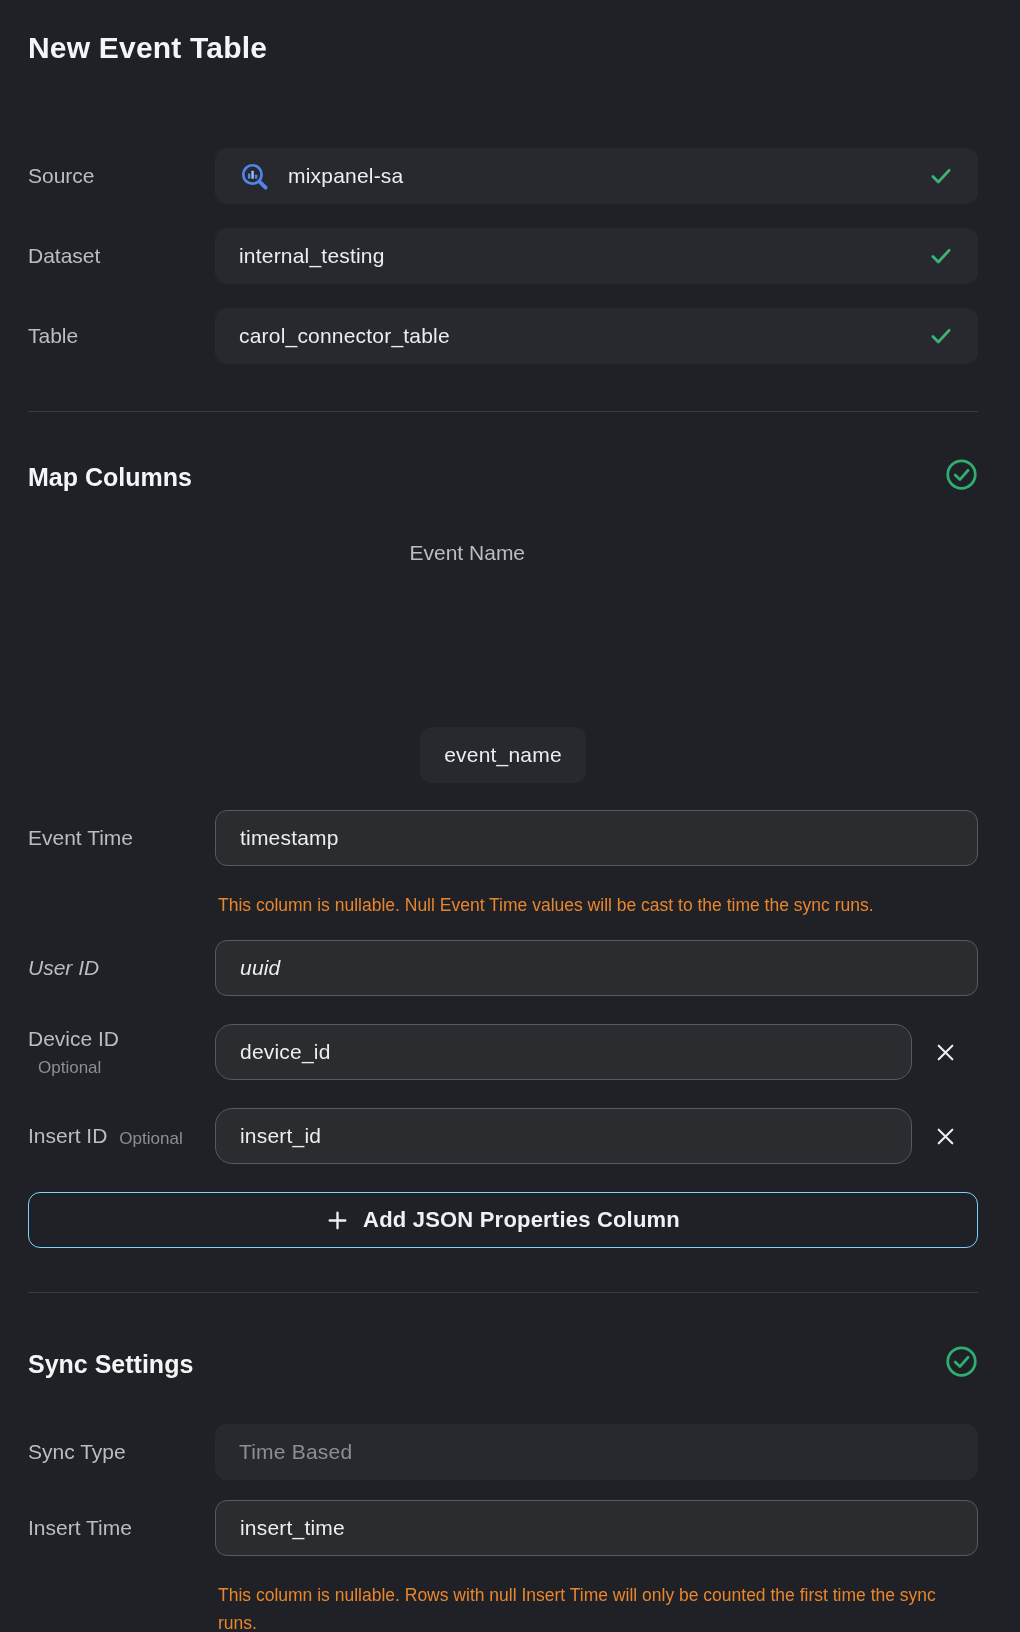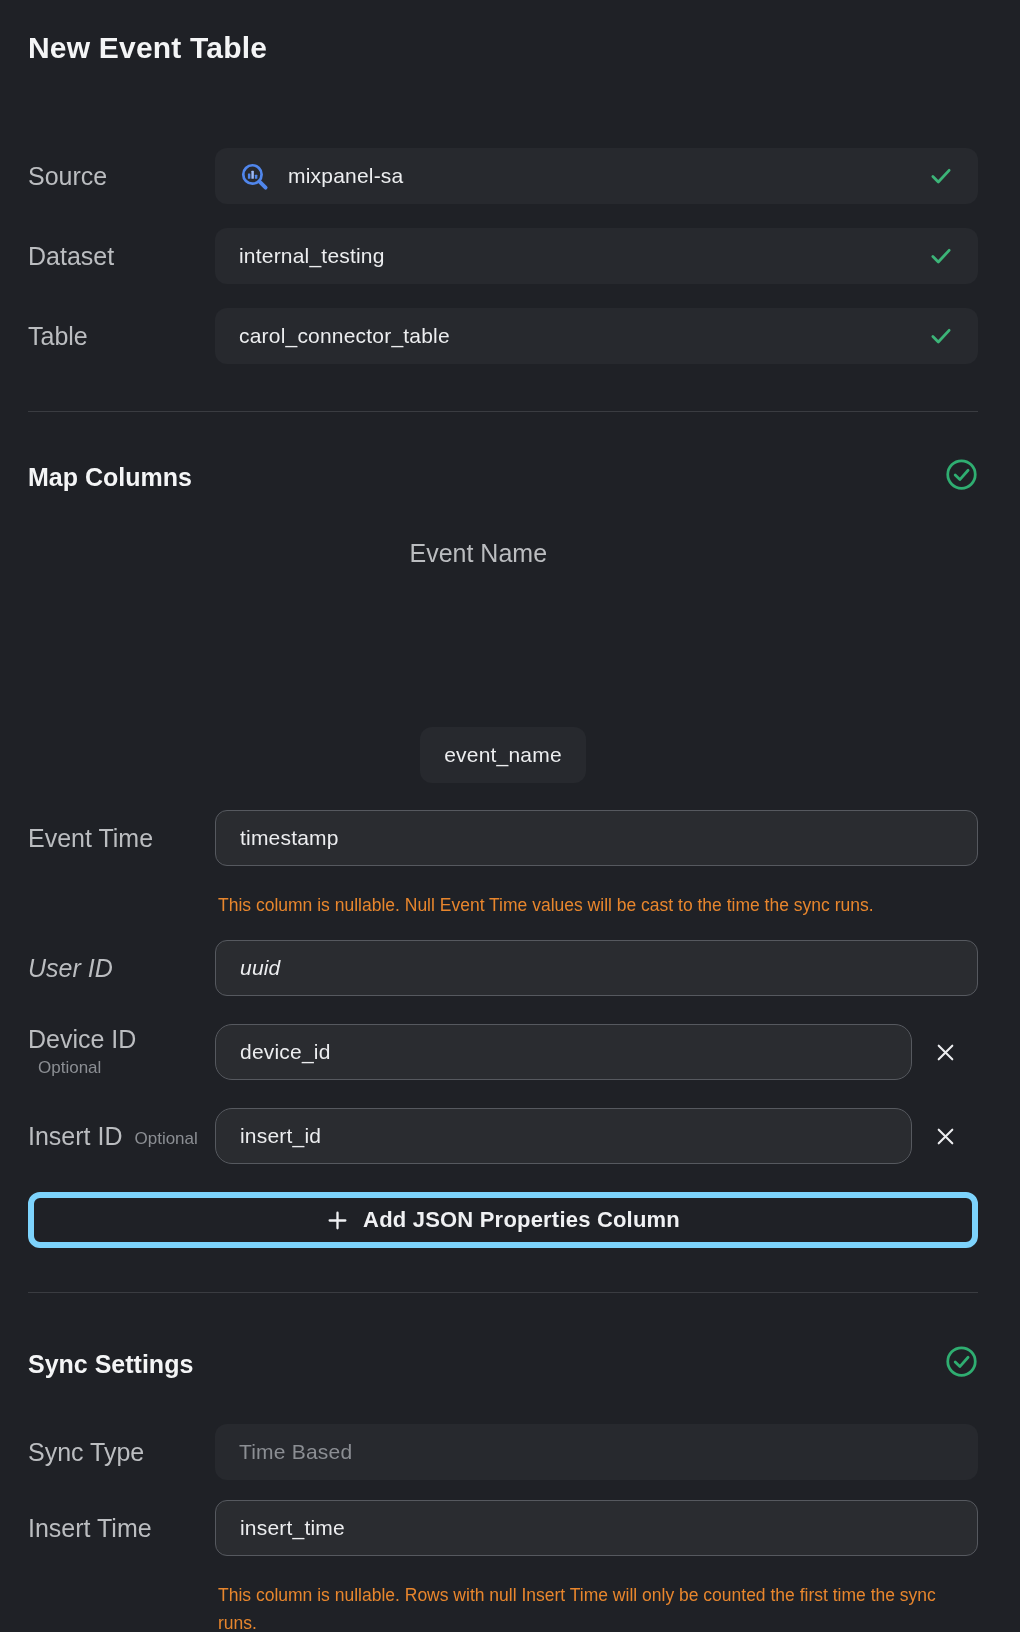--- a/index.html
+++ b/index.html
@@ -12,21 +12,21 @@
   }
   .page { width: 1020px; height: 1632px; padding: 30px 42px 0 28px; }
 
   .page-title {
     font-size: 30px; font-weight: 700; color: #F4F5F6;
     line-height: 36px; letter-spacing: 0.2px;
   }
 
   .form-row { display: flex; align-items: center; }
   .label-col { width: 187px; flex: 0 0 187px; }
-  .label { font-size: 25px; color: #BBBDC0; line-height: 26px; }
+  .label { font-size: 21px; color: #BBBDC0; line-height: 26px; }
   .optional { font-size: 17px; color: #8B8E93; }
   .optional.stacked { display: block; margin-top: 6px; margin-left: 10px; }
   .optional.inline { margin-left: 12px; }
   .label-inline { display: flex; align-items: flex-end; }
 
   .field {
     height: 56px; border-radius: 12px; background: #27292E;
     display: flex; align-items: center; padding: 0 24px;
     flex: 1 1 auto; min-width: 0;
   }
@@ -58,21 +58,21 @@
     padding-left: 190px;
   }
   .warning-text {
     display: block; width: 724px; font-size: 17.5px; line-height: 28px;
     color: #E8862D;
     margin-top: 25px;
   }
 
   .add-btn {
     width: 100%; height: 56px; margin-top: 28px;
-    background: transparent; border: 6px solid #7dd3fc; border-radius: 12px;
+    background: transparent; border: 1px solid #7dd3fc; border-radius: 12px;
     display: flex; align-items: center; justify-content: center; gap: 14px;
     color: #F0F1F3; font-family: "Liberation Sans", sans-serif;
     font-size: 22px; font-weight: 700; cursor: pointer; letter-spacing: 0.2px;
   }
 
   
   .mt-source   { margin-top: 82px; }
   .mt-gap24    { margin-top: 24px; }
   .mt-div1     { margin-top: 47px; }
   .mt-header1  { margin-top: 46px; }

